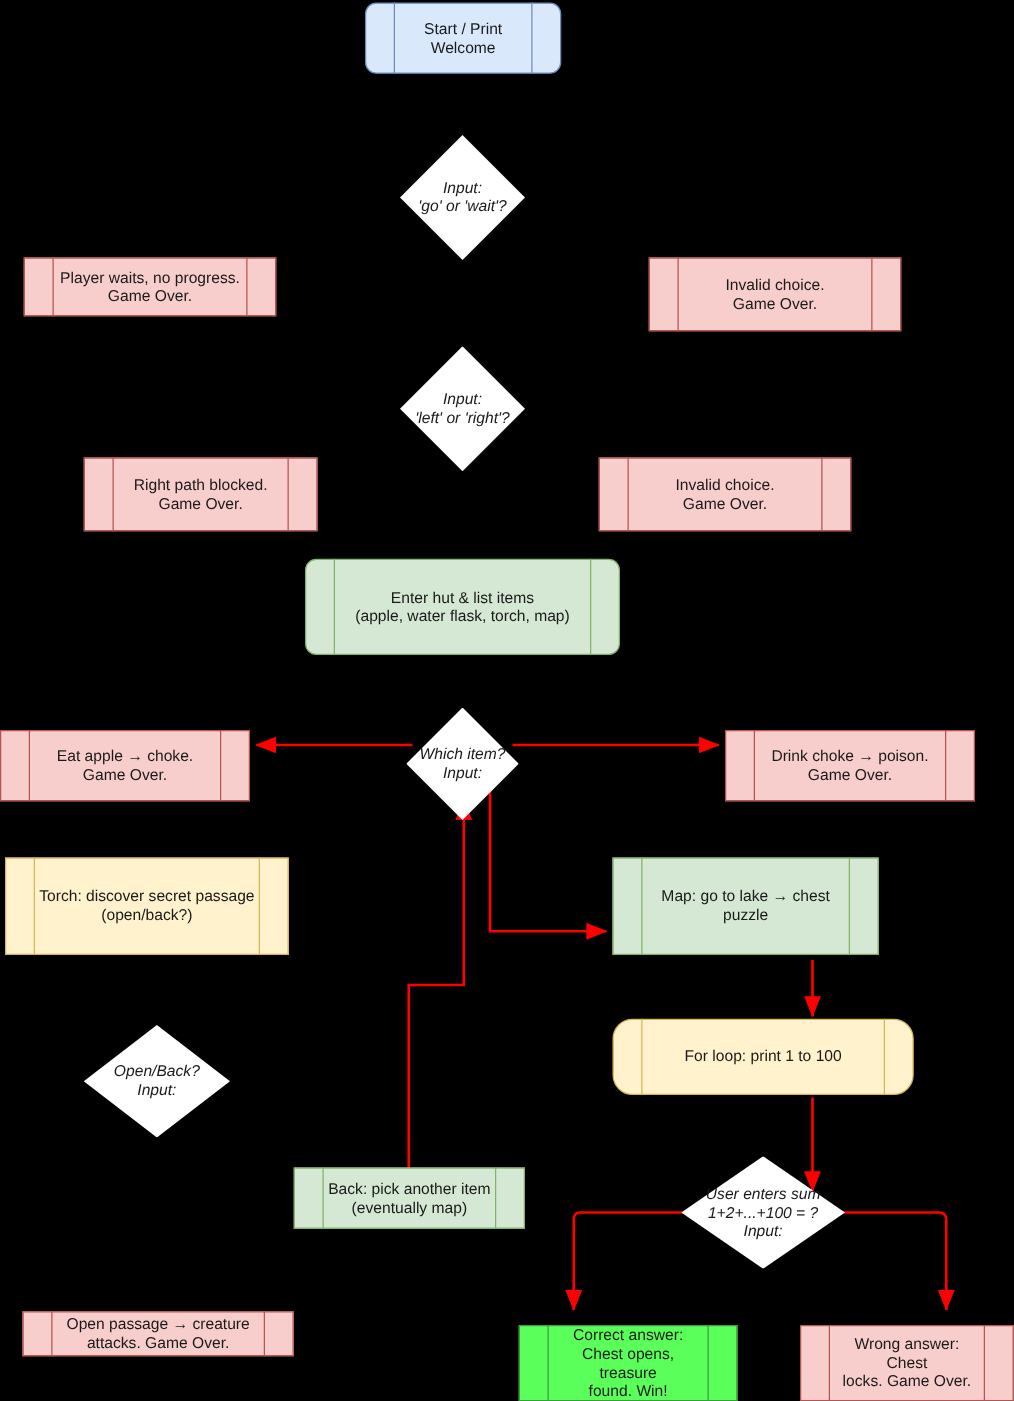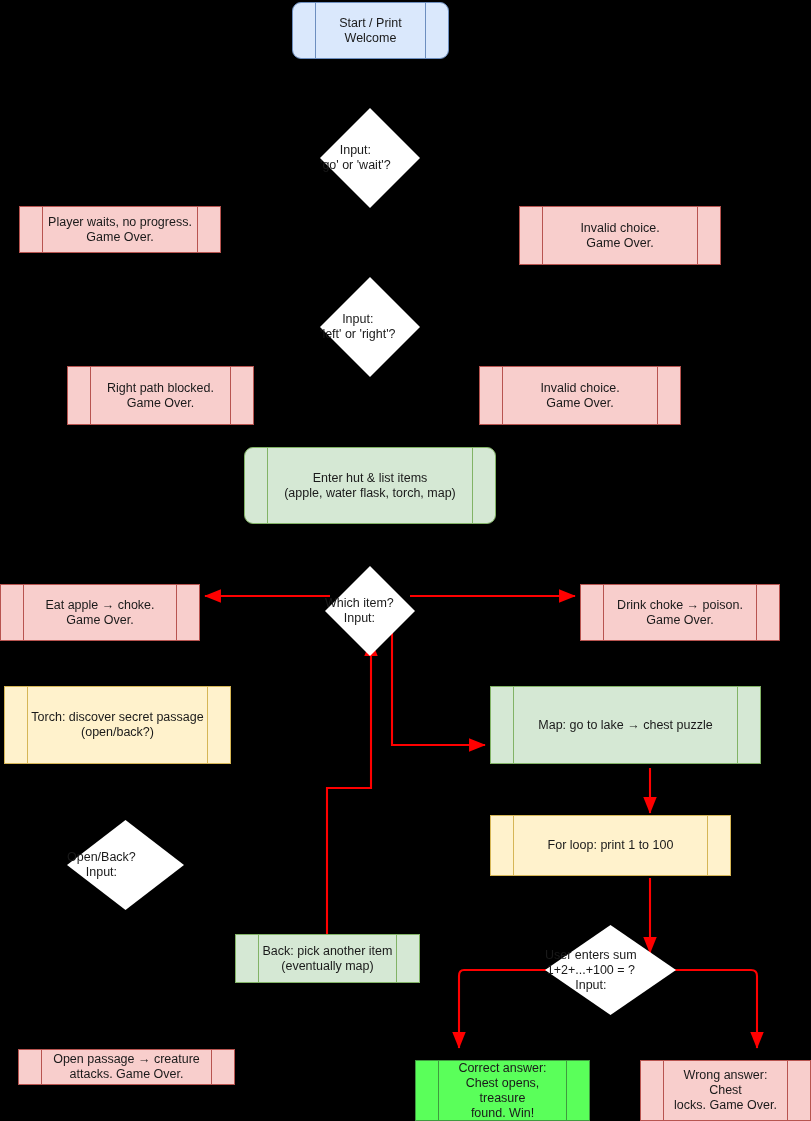--- a/index.html
+++ b/index.html
@@ -66,20 +66,22 @@
   .t-cream  { background: #fff2cc; border-color: #d6b656; }
   .t-cream  .inner { border-color: #d6b656; }
   .t-win    { background: #5aff5a; border-color: #3f9b3f; }
   .t-win    .inner { border-color: #3f9b3f; }
 
   
   .diamond {
     position: absolute;
     display: flex;
     align-items: center;
+    justify-content: center;
+    font-style: italic;
   }
   .diamond .dshape {
     position: absolute;
     left: 0; top: 0; width: 100%; height: 100%;
     background: #ffffff;
     -webkit-clip-path: polygon(50% 0, 100% 50%, 50% 100%, 0 50%);
     clip-path: polygon(50% 0, 100% 50%, 50% 100%, 0 50%);
   }
   .diamond .dlabel {
     position: relative;
@@ -186,32 +188,32 @@
     <span class="sub-label">Drink choke → poison.
 Game Over.</span>
   </div>
 
   <div class="node subroutine t-cream" style="left:4px; top:686px; width:227px; height:78px;">
     <span class="inner"></span>
     <span class="sub-label">Torch: discover secret passage
 (open/back?)</span>
   </div>
 
-  <div class="node subroutine t-green" style="left:490px; top:686px; width:271px; height:78px;">
+  <div class="node subroutine t-green" style="left:490px; top:686px; width:213px; height:78px;">
     <span class="inner"></span>
     <span class="sub-label">Map: go to lake → chest puzzle</span>
   </div>
 
   <div class="diamond" style="left:67px; top:820px; width:117px; height:90px;">
     <span class="dshape"></span>
     <span class="dlabel">Open/Back?
 Input:</span>
   </div>
 
-  <div class="node subroutine t-cream" style="left:490px; top:815px; width:241px; height:61px;">
+  <div class="node subroutine t-cream" style="left:490px; top:815px; width:241px; height:61px;border-radius:16px;">
     <span class="inner"></span>
     <span class="sub-label">For loop: print 1 to 100</span>
   </div>
 
   <div class="node subroutine t-green" style="left:235px; top:934px; width:185px; height:49px;justify-content:center;">
     <span class="inner"></span>
     <span class="sub-label">Back: pick another item
 (eventually map)</span>
   </div>
 

